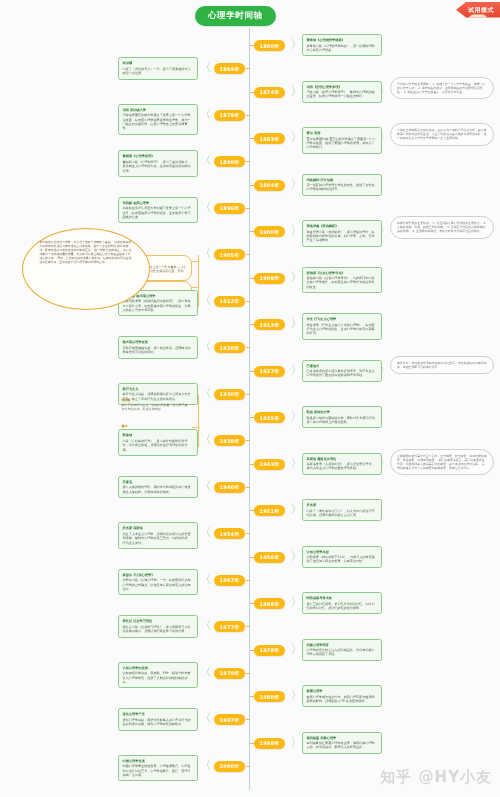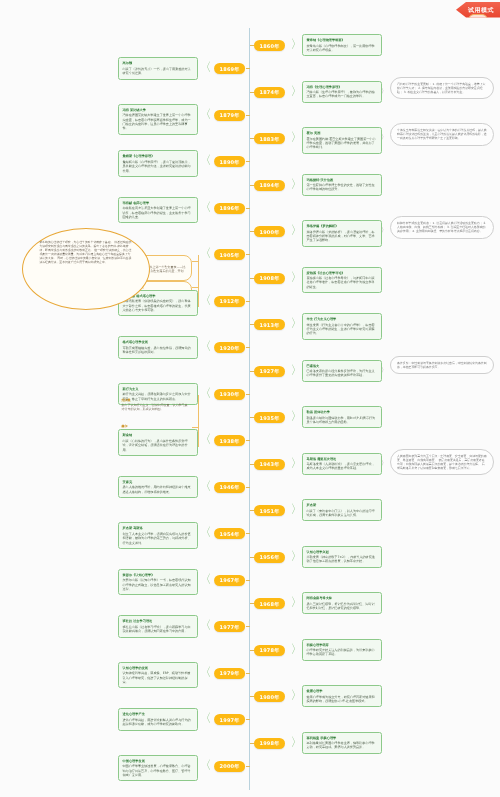--- a/index.html
+++ b/index.html
@@ -128,20 +128,21 @@
   }
 </style>
 </head>
 <body>
 
 <div class="canvas">
 
   <div class="spine"></div>
   <div class="root-stem"></div>
 
+  <div class="root">心理学时间轴</div>
 
   <div class="ribbon">
     <div>试用模式</div>
     <div class="sub">TRIAL</div>
   </div>
 
   <div id="nodes">
       <div class="tick" style="left: 249.5px; width: 4px; top: 45px;"></div>
       <div class="yr" style="top: 40px; left: 253.5px;">1860年</div>
       <div class="brk" style="top: 38px; left: 290.5px;">〉</div>
@@ -310,13 +311,14 @@
       <div class="card" style="width: 80px; top: 754.75px; left: 117.5px;"><span class="t">中国心理学发展</span><span>中国心理学事业快速发展，心理健康教育、心理咨询与治疗日益普及，心理学在教育、医疗、管理等领域广泛应用。</span></div>
     </div>
 
   <div class="ell" style="left:22px;top:228px;width:128px;height:82px;">
     <div class="inner">费希纳的心理物理学研究，为心理学的科学化奠定了基础。
 他通过实验的方法研究刺激强度与感觉强度之间的关系，提出了著名的韦伯-费希纳定律，即感觉强度与刺激强度的对数成正比。
 这一研究方法的确立，使心理现象第一次能够被量化测量，为后来冯特建立实验心理学实验室提供了方法论的支持。
 同时，心理物理法中的最小变化法、恒定刺激法和平均差误法等经典方法，至今仍被广泛应用于感知觉研究之中。</div>
   </div>
 
+  <div class="wm">知乎 @HY小友</div>
 </div>
 
 </body></html>

